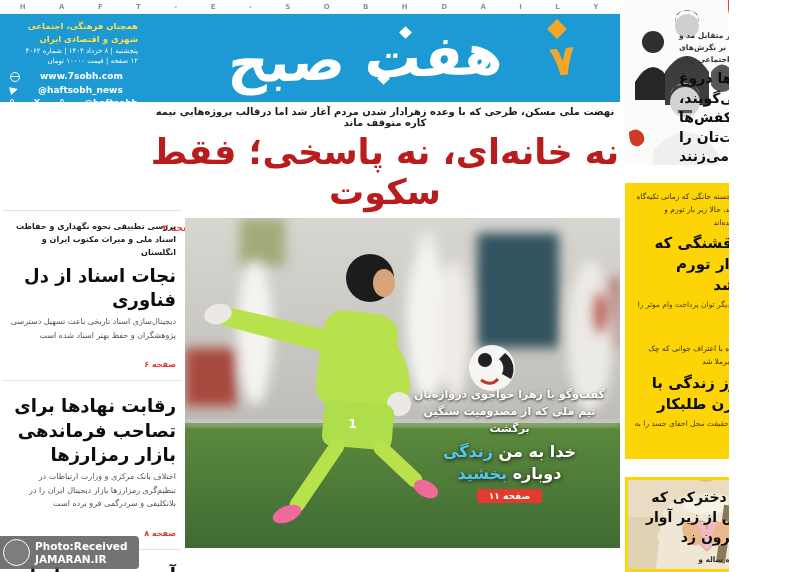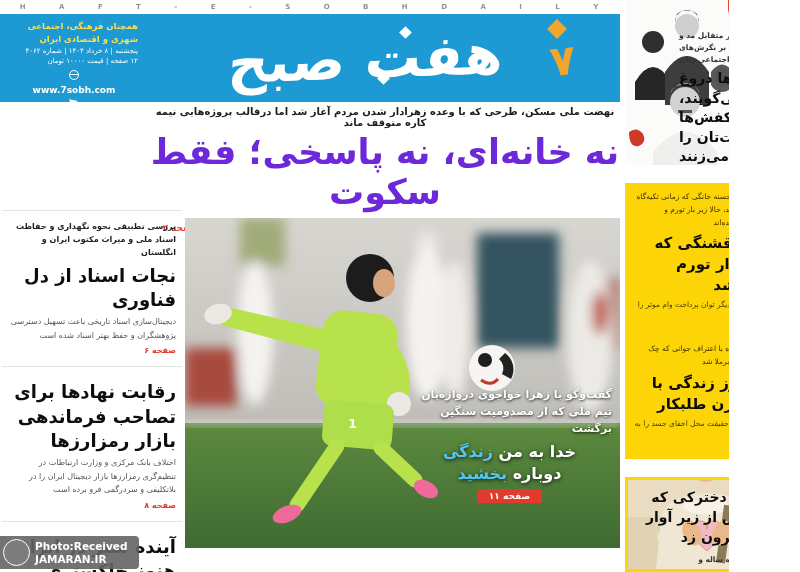--- a/index.html
+++ b/index.html
@@ -10,62 +10,62 @@
   .top-strip{position:absolute;left:0;top:0;width:620px;height:14px;display:flex;align-items:center;
              justify-content:center;color:#8f9398;font-size:7px;font-weight:bold;
              letter-spacing:2px;word-spacing:27px;white-space:nowrap;overflow:hidden;}
 
   
   .masthead{position:absolute;left:0;top:14px;width:620px;height:88px;background:#1d9ad3;}
   .mh-info{position:absolute;left:10px;top:6px;width:128px;direction:rtl;text-align:right;}
   .mh-tag{color:#ffdf4d;font-size:8.5px;font-weight:bold;line-height:1.5;}
   .mh-meta{color:#fff;font-size:7px;line-height:1.55;}
   .mh-contacts{direction:ltr;text-align:left;color:#fff;font-size:9px;font-weight:bold;margin-top:3px;line-height:1.5;}
-  .mh-contacts .row{display:flex;align-items:center;gap:4px;flex-direction:column;}
+  .mh-contacts .row{display:flex;align-items:center;gap:20px;}
   .ic-globe{width:8px;height:8px;border:1px solid #fff;border-radius:50%;display:inline-block;position:relative;}
   .ic-globe::before{content:"";position:absolute;left:0;top:3px;width:8px;height:1px;background:#fff;}
   .ic-tg{width:0;height:0;border-left:8px solid #fff;border-top:4px solid transparent;border-bottom:4px solid transparent;display:inline-block;transform:rotate(-15deg);}
   .ic-ig{width:7px;height:7px;border:1px solid #fff;border-radius:2px;display:inline-block;position:relative;}
   .ic-ig::before{content:"";position:absolute;left:2px;top:2px;width:3px;height:3px;border:1px solid #fff;border-radius:50%;}
   .ic-x{font-size:8px;font-weight:bold;color:#fff;}
   .ic-circ{width:7px;height:7px;border:1px solid #fff;border-radius:50%;display:inline-block;}
   .mh-logo{position:absolute;right:34px;top:0;width:440px;height:88px;display:flex;align-items:center;justify-content:center;
            color:#fff;font-size:56px;font-weight:bold;direction:rtl;transform:rotate(-2deg) skewX(-6deg);letter-spacing:-2px;}
   .logo-diamond{position:absolute;width:14px;height:14px;background:#f4a62a;transform:rotate(45deg);right:56px;top:8px;}
   .logo-diamond2{position:absolute;width:9px;height:9px;background:#fff;transform:rotate(45deg);right:210px;top:14px;}
   .logo-diamond3{position:absolute;width:9px;height:9px;background:#fff;transform:rotate(45deg);right:232px;top:60px;}
   .logo-seven{position:absolute;right:44px;top:26px;color:#f4a62a;font-size:42px;font-weight:bold;transform:rotate(-6deg);line-height:1;}
 
   
   .lead{position:absolute;left:150px;top:106px;width:470px;text-align:center;direction:rtl;}
   .lead-kicker{font-size:10px;font-weight:bold;color:#1c1c1c;}
-  .lead-headline{font-size:35px;font-weight:bold;color:#6d28d9;line-height:1.15;margin-top:4px;letter-spacing:-1px;}
+  .lead-headline{font-size:35px;font-weight:bold;color:#b91c1c;line-height:1.15;margin-top:4px;letter-spacing:-1px;}
   .lead-deck{margin-top:8px;font-size:11px;font-weight:bold;color:#111;}
   .page-ref-red{color:#e0392b;font-size:9px;font-weight:bold;margin-right:4px;}
 
   
   .left-col{position:absolute;left:2px;top:210px;width:180px;direction:rtl;}
   .lc-art{padding:9px 6px 11px;border-top:1px solid #e4e4e4;text-align:right;}
   .lc-kicker{font-size:8px;font-weight:bold;color:#222;line-height:1.65;}
   .lc-headline{font-size:18px;font-weight:bold;color:#0d0d0d;line-height:1.35;margin:4px 0 3px;}
   .lc-deck{font-size:8px;color:#555;line-height:1.7;}
-  .lc-page{color:#e0392b;font-size:8px;font-weight:bold;margin-top:4px;}
+  .lc-page{color:#e0392b;font-size:8px;font-weight:bold;margin-top:18px;}
 
   
   .watermark{position:absolute;left:0;top:536px;display:flex;align-items:center;gap:5px;z-index:6;
              background:rgba(100,100,100,.9);color:#fff;padding:3px 12px 3px 3px;border-radius:0 4px 4px 0;}
   .wm-logo{width:25px;height:25px;border-radius:50%;background:#7d7d7d;border:1.5px solid #fff;flex:none;}
   .wm-text{font-size:10.5px;font-weight:bold;line-height:1.15;}
 
   
   .photo{position:absolute;left:185px;top:218px;width:435px;height:330px;background:#c9c8c4;overflow:hidden;}
   .photo svg{position:absolute;left:0;top:0;}
   .jersey-number{position:absolute;left:163px;top:198px;color:#fff;font-size:13px;font-weight:bold;z-index:2;}
   .photo-overlay{position:absolute;right:8px;top:168px;width:205px;direction:rtl;text-align:center;z-index:3;}
-  .po-kicker{font-size:11px;font-weight:bold;color:#fff;line-height:1.55;text-align:right;text-shadow:0 1px 3px rgba(0,0,0,.85);}
+  .po-kicker{font-size:11px;font-weight:bold;color:#fff;line-height:1.55;text-align:center;text-shadow:0 1px 3px rgba(0,0,0,.85);}
   .po-headline{font-size:16px;font-weight:bold;line-height:1.35;margin-top:4px;text-shadow:0 1px 4px rgba(0,0,0,.85);}
   .po-headline .w{color:#fff;} .po-headline .b{color:#53c6f2;}
   .po-page{display:inline-block;background:#e23b2e;color:#fff;font-size:9px;font-weight:bold;padding:2px 12px;margin-top:5px;border-radius:2px;}
 
   
   .sidebar{position:absolute;left:625px;top:0;width:172px;height:572px;display:flex;flex-direction:column;gap:18px;}
   .sb-box1{position:relative;height:165px;background:#fff;overflow:hidden;flex:none;}
   .sb1-tab{position:absolute;top:0;right:0;background:#e8452f;color:#fff;font-size:11px;font-weight:bold;
            padding:2px 12px 4px;border-radius:0 0 0 10px;direction:rtl;z-index:3;}
   .sb1-text{position:absolute;right:4px;top:24px;width:114px;direction:rtl;text-align:left;z-index:2;margin-top:6px;}

